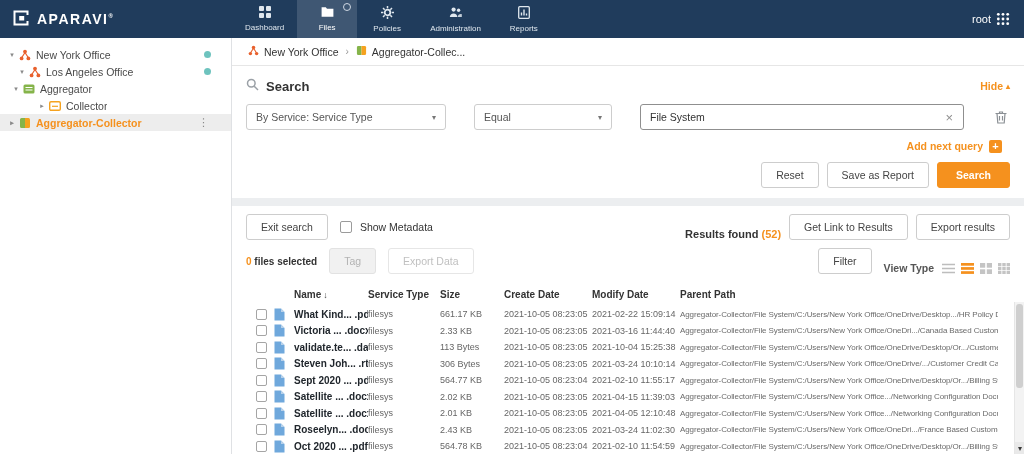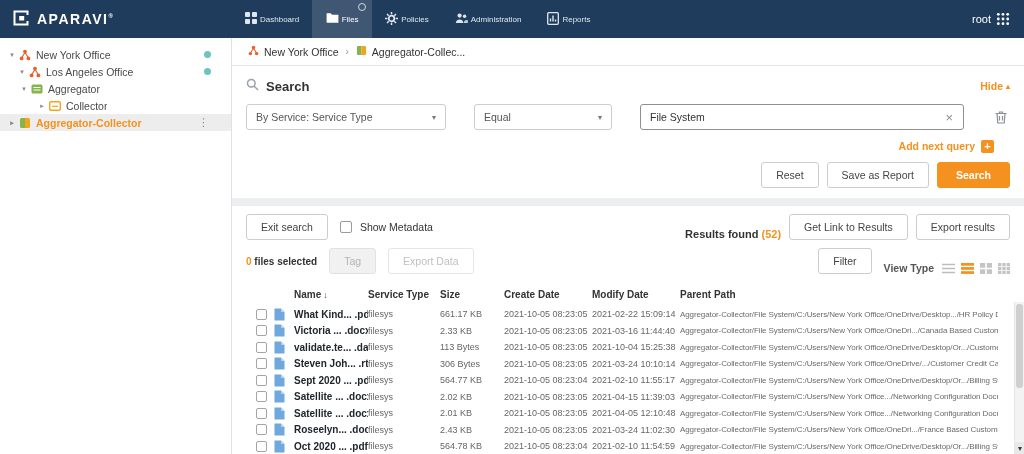--- a/index.html
+++ b/index.html
@@ -5,41 +5,41 @@
   *{box-sizing:border-box;margin:0;padding:0}
   html,body{width:1024px;height:454px;overflow:hidden}
   body{font-family:"Liberation Sans",sans-serif;background:#eceef0;color:#333;font-size:11px}
 
   
   .topnav{height:38px;background:#203c5c;display:flex;align-items:stretch;color:#fff}
   .logo{display:flex;align-items:center;gap:7px;padding:0 12px;width:232px}
   .logo-text{font-weight:bold;font-size:14px;letter-spacing:1.5px}
   .logo-reg{font-size:6px;vertical-align:super}
   .nav-tabs{display:flex}
-  .nav-tab{display:flex;flex-direction:row;align-items:center;justify-content:center;gap:3px;
+  .nav-tab{display:flex;flex-direction:column;align-items:center;justify-content:center;gap:3px;
            padding:0 13px;min-width:60px;font-size:8px;color:#dfe7ee;cursor:pointer;position:relative}
   .nav-tab.active{background:rgba(255,255,255,.14);color:#fff}
   .tab-badge{position:absolute;top:3px;right:6px;width:8px;height:8px;border:1px solid #cfd8e3;border-radius:50%}
   .nav-right{margin-left:auto;display:flex;align-items:center;gap:5px;padding:0 14px;font-size:11px}
 
   
   .layout{display:flex;height:416px}
   .sidebar{width:232px;background:#fff;border-right:1px solid #dfe1e4;padding-top:8px;flex:none}
   .main{flex:1;display:flex;flex-direction:column;overflow:hidden}
 
   
   .tree-item{display:flex;align-items:center;height:17px;font-size:10.5px;color:#4a4a4a;
              position:relative;cursor:pointer;padding-right:36px}
   .tree-item.selected{background:#ededed;color:#f5911e;font-weight:bold}
   .chevron{width:12px;font-size:7px;color:#8a8a8a;text-align:center;flex:none}
   .tree-icon{width:12px;height:12px;margin:0 5px 0 1px;flex:none;display:flex;align-items:center}
   .tree-label{white-space:nowrap;overflow:hidden}
   .status-dot{position:absolute;right:20px;width:7px;height:7px;border-radius:50%;background:#55b8b3;opacity:.85}
   .kebab{position:absolute;right:22px;color:#8a8a8a;font-size:11px;font-weight:normal}
-  .lvl0{padding-left:6px}.lvl1{padding-left:16px}.lvl2{padding-left:18px}.lvl3{padding-left:36px}
+  .lvl0{padding-left:6px}.lvl1{padding-left:16px}.lvl2{padding-left:10px}.lvl3{padding-left:36px}
 
   
   .breadcrumb{height:28px;background:#fff;border-bottom:1px solid #e6e6e6;display:flex;align-items:center;
               padding:0 16px;gap:7px;font-size:10.5px;color:#333;flex:none}
   .crumb{display:flex;align-items:center;gap:5px;cursor:pointer}
   .crumb-sep{color:#9a9a9a;font-size:10px}
 
   
   .search-card{background:#fff;padding:10px 14px;height:132px;flex:none}
   .search-head{display:flex;align-items:center;justify-content:space-between;height:20px;margin-bottom:8px}
@@ -49,21 +49,21 @@
   .select{height:26px;border:1px solid #cdcdcd;border-radius:3px;background:#fff;display:flex;align-items:center;
           justify-content:space-between;padding:0 9px;font-size:10.5px;color:#555;cursor:pointer;flex:none}
   .sel-field{width:200px}.sel-op{width:138px}
   .caret{color:#777;font-size:8px;margin-left:8px}
   .value-wrap{flex:1;height:26px;border:1px solid #8f8f8f;border-radius:3px;display:flex;align-items:center;
               padding:0 9px;background:#fff}
   .value-wrap input{border:none;outline:none;flex:1;font-family:inherit;font-size:10.5px;color:#333;background:transparent}
   .clear-x{color:#8f8f8f;cursor:pointer;font-size:13px;line-height:1;padding:0 1px}
   .trash-btn{flex:none;cursor:pointer;display:flex;align-items:center;padding:2px}
   .addquery-row{display:flex;justify-content:flex-end;align-items:center;gap:6px;color:#f5911e;
-                font-size:10.5px;font-weight:bold;height:16px;margin:8px 16px;cursor:pointer}
+                font-size:10.5px;font-weight:bold;height:16px;margin:8px 8px;cursor:pointer}
   .plus-badge{width:13px;height:13px;background:#f5911e;color:#fff;border-radius:2px;display:flex;
               align-items:center;justify-content:center;font-size:11px;font-weight:bold}
   .actions-row{display:flex;justify-content:flex-end;gap:8px;height:26px}
   .btn{height:26px;padding:0 14px;border:1px solid #cdcdcd;border-radius:3px;background:#fff;font-size:10.5px;
        color:#444;display:inline-flex;align-items:center;cursor:pointer;white-space:nowrap}
   .btn.primary{background:#f5911e;border-color:#f5911e;color:#fff;font-weight:bold;padding:0 18px}
   .btn.disabled{background:#f1f1f1;color:#b3b3b3;border-color:#e2e2e2;cursor:default}
   .btn.disabled-light{background:#fff;color:#c0c0c0;border-color:#e6e6e6;cursor:default}
 
   

